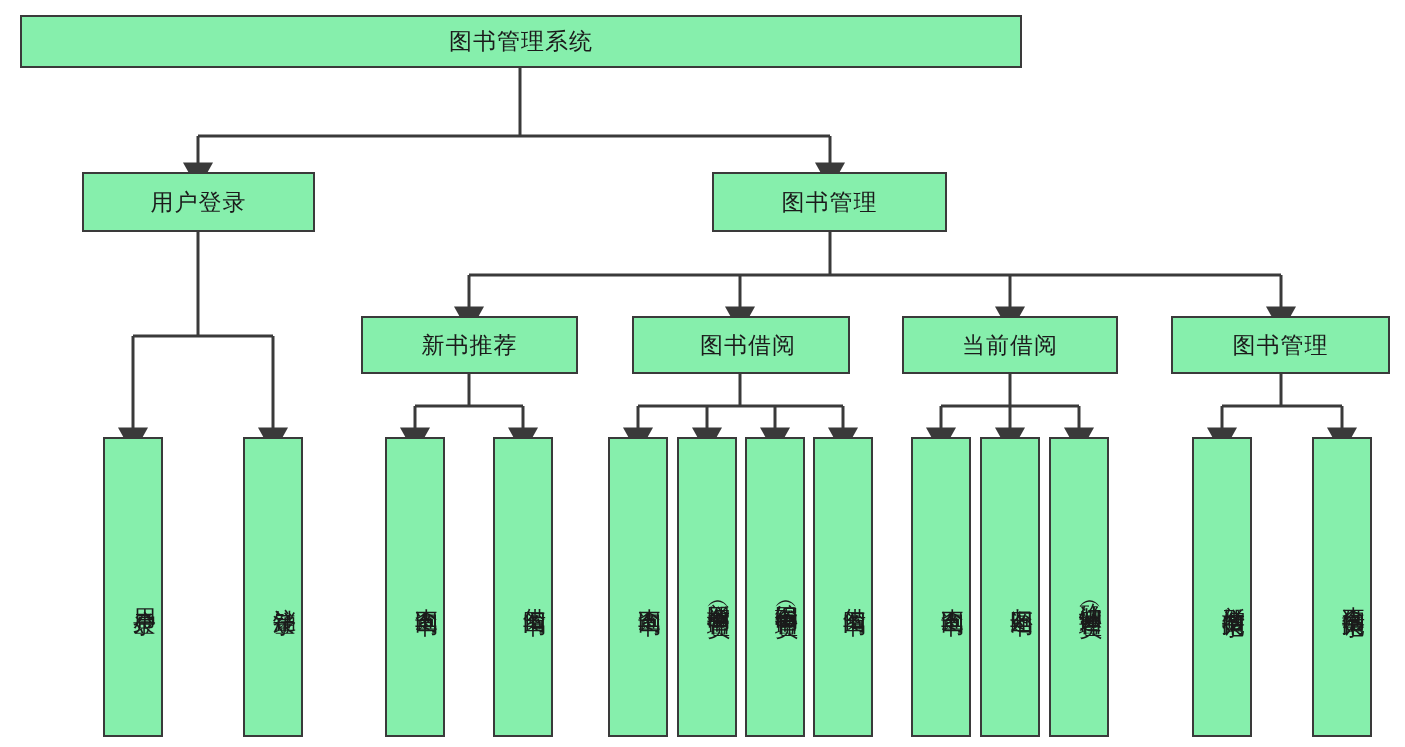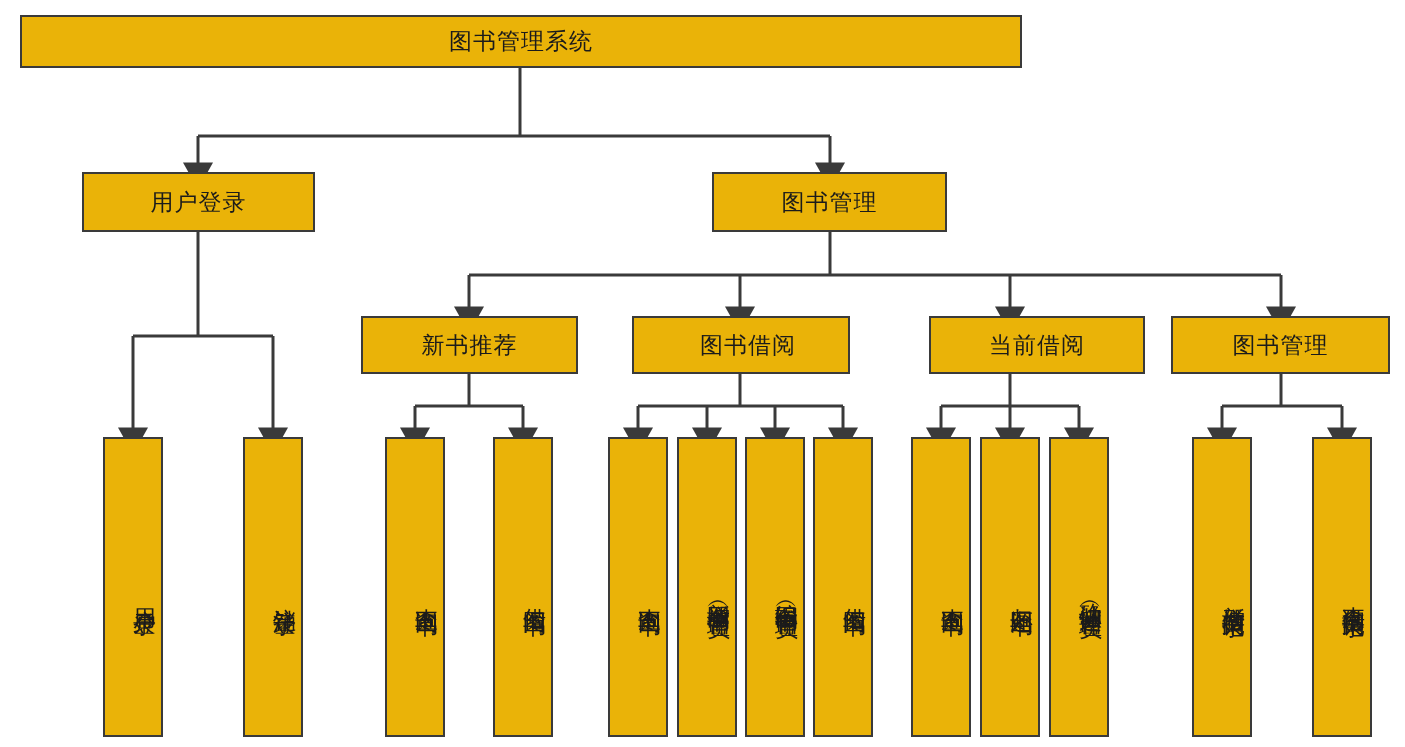--- a/index.html
+++ b/index.html
@@ -23,21 +23,21 @@
     left: 0;
     top: 0;
     width: 1405px;
     height: 747px;
     pointer-events: none;
   }
   .node {
     position: absolute;
     box-sizing: border-box;
     border: 2.5px solid #3a3a3a;
-    background: #eab308;
+    background: #86efac;
     display: flex;
     align-items: center;
     justify-content: center;
     color: #1b1b1b;
   }
   .node.horizontal {
     font-size: 23px;
     line-height: 1.15;
     letter-spacing: 1px;
   }
@@ -141,21 +141,21 @@
   </div>
 
   <div class="node horizontal" style="left:361px; top:316px; width:217px; height:58px;">
     <span class="node-label">新书推荐</span>
   </div>
 
   <div class="node horizontal" style="left:632px; top:316px; width:218px; height:58px;padding-left:14px;">
     <span class="node-label">图书借阅</span>
   </div>
 
-  <div class="node horizontal" style="left:902px; top:316px; width:216px; height:58px;margin-left:27px;">
+  <div class="node horizontal" style="left:902px; top:316px; width:216px; height:58px;">
     <span class="node-label">当前借阅</span>
   </div>
 
   <div class="node horizontal" style="left:1171px; top:316px; width:219px; height:58px;">
     <span class="node-label">图书管理</span>
   </div>
 
   <div class="node vertical" style="left:103px; top:437px; width:60px; height:300px;">
     <span class="node-label">用户登录</span>
   </div>

